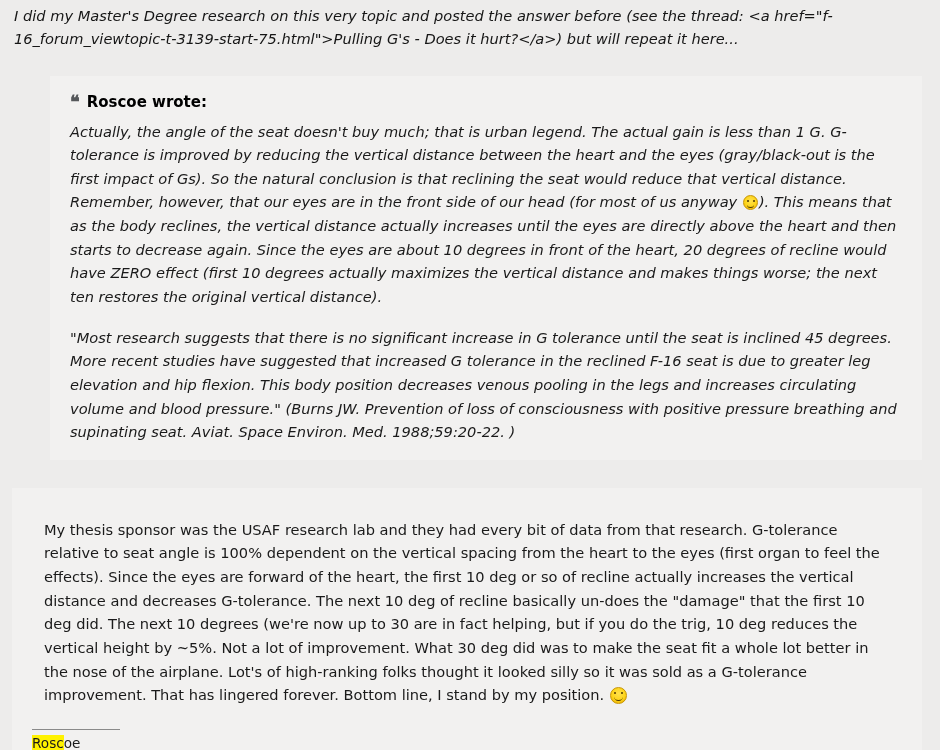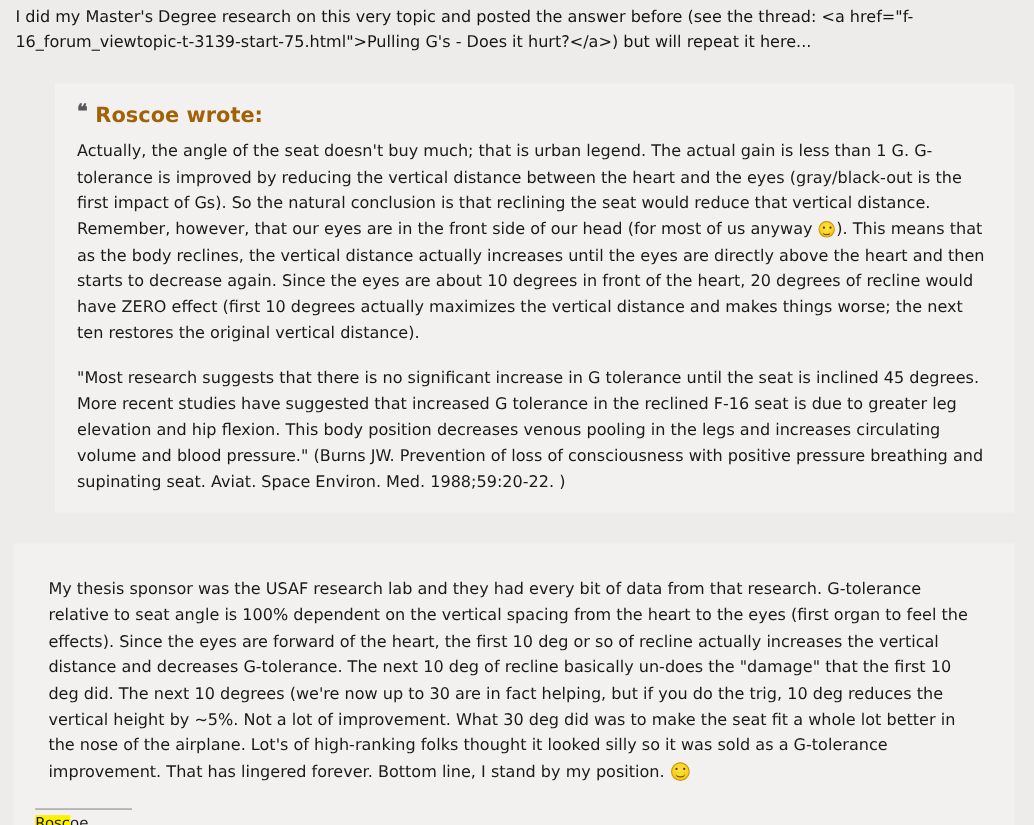--- a/index.html
+++ b/index.html
@@ -20,20 +20,21 @@
     width: 940px;
     height: 750px;
     box-sizing: border-box;
   }
 
   
   .intro {
     padding: 5px 14px 0 14px;
     line-height: 1.55;
     color: #161616;
+    font-style: italic;
   }
   .intro .rawlink {
     color: #161616;
   }
 
   
   .quote-wrap {
     margin: 26px 0 0 0;
     padding: 0 18px 0 50px;
   }
@@ -53,25 +54,26 @@
     font-family: "DejaVu Serif", "Liberation Serif", serif;
     font-weight: bold;
     font-size: 18px;
     color: #55575a;
     line-height: 1;
     position: relative;
     top: 3px;
   }
   .quote-author {
     font-weight: bold;
-    font-size: 19px;
-    color: #a16207;
+    font-size: 15px;
+    color: #000000;
   }
   .quote-box p {
     margin: 0;
+    font-style: italic;
   }
   .quote-box p + p {
     margin-top: 17px;
   }
 
   
   .reply-wrap {
     margin: 28px 0 0 0;
     padding: 0 18px 0 12px;
   }

